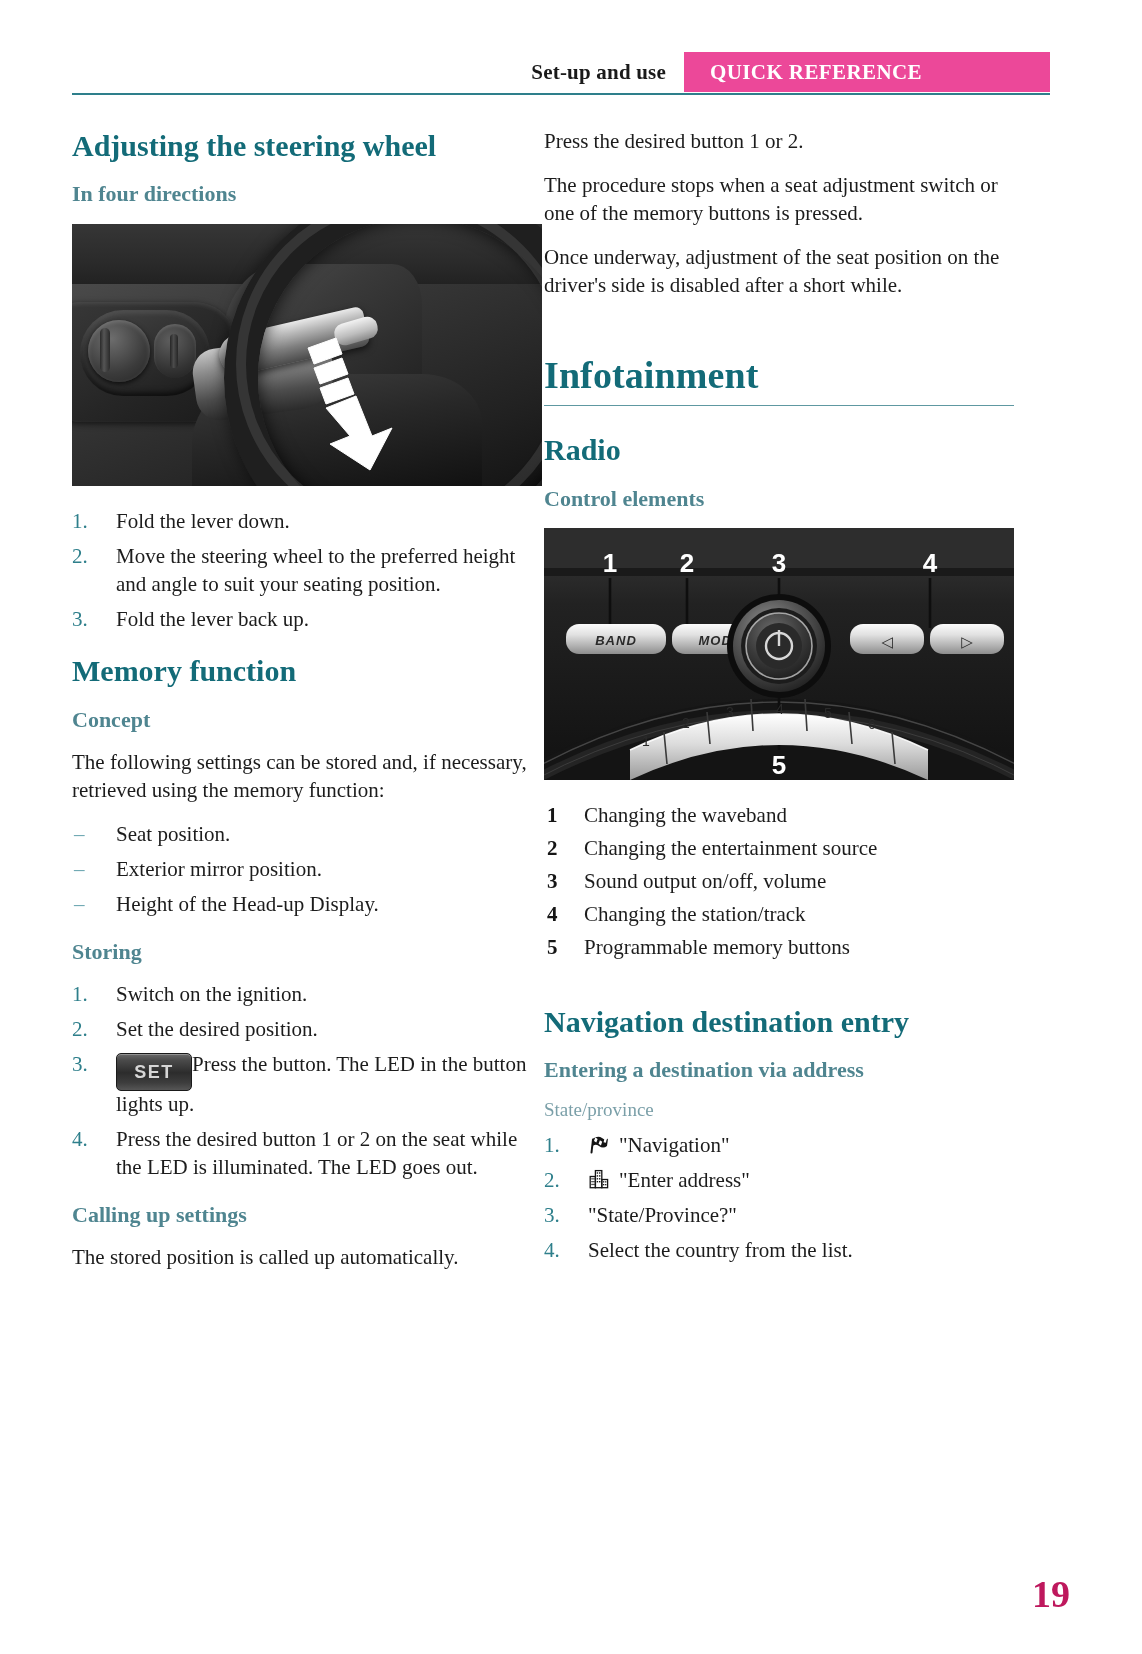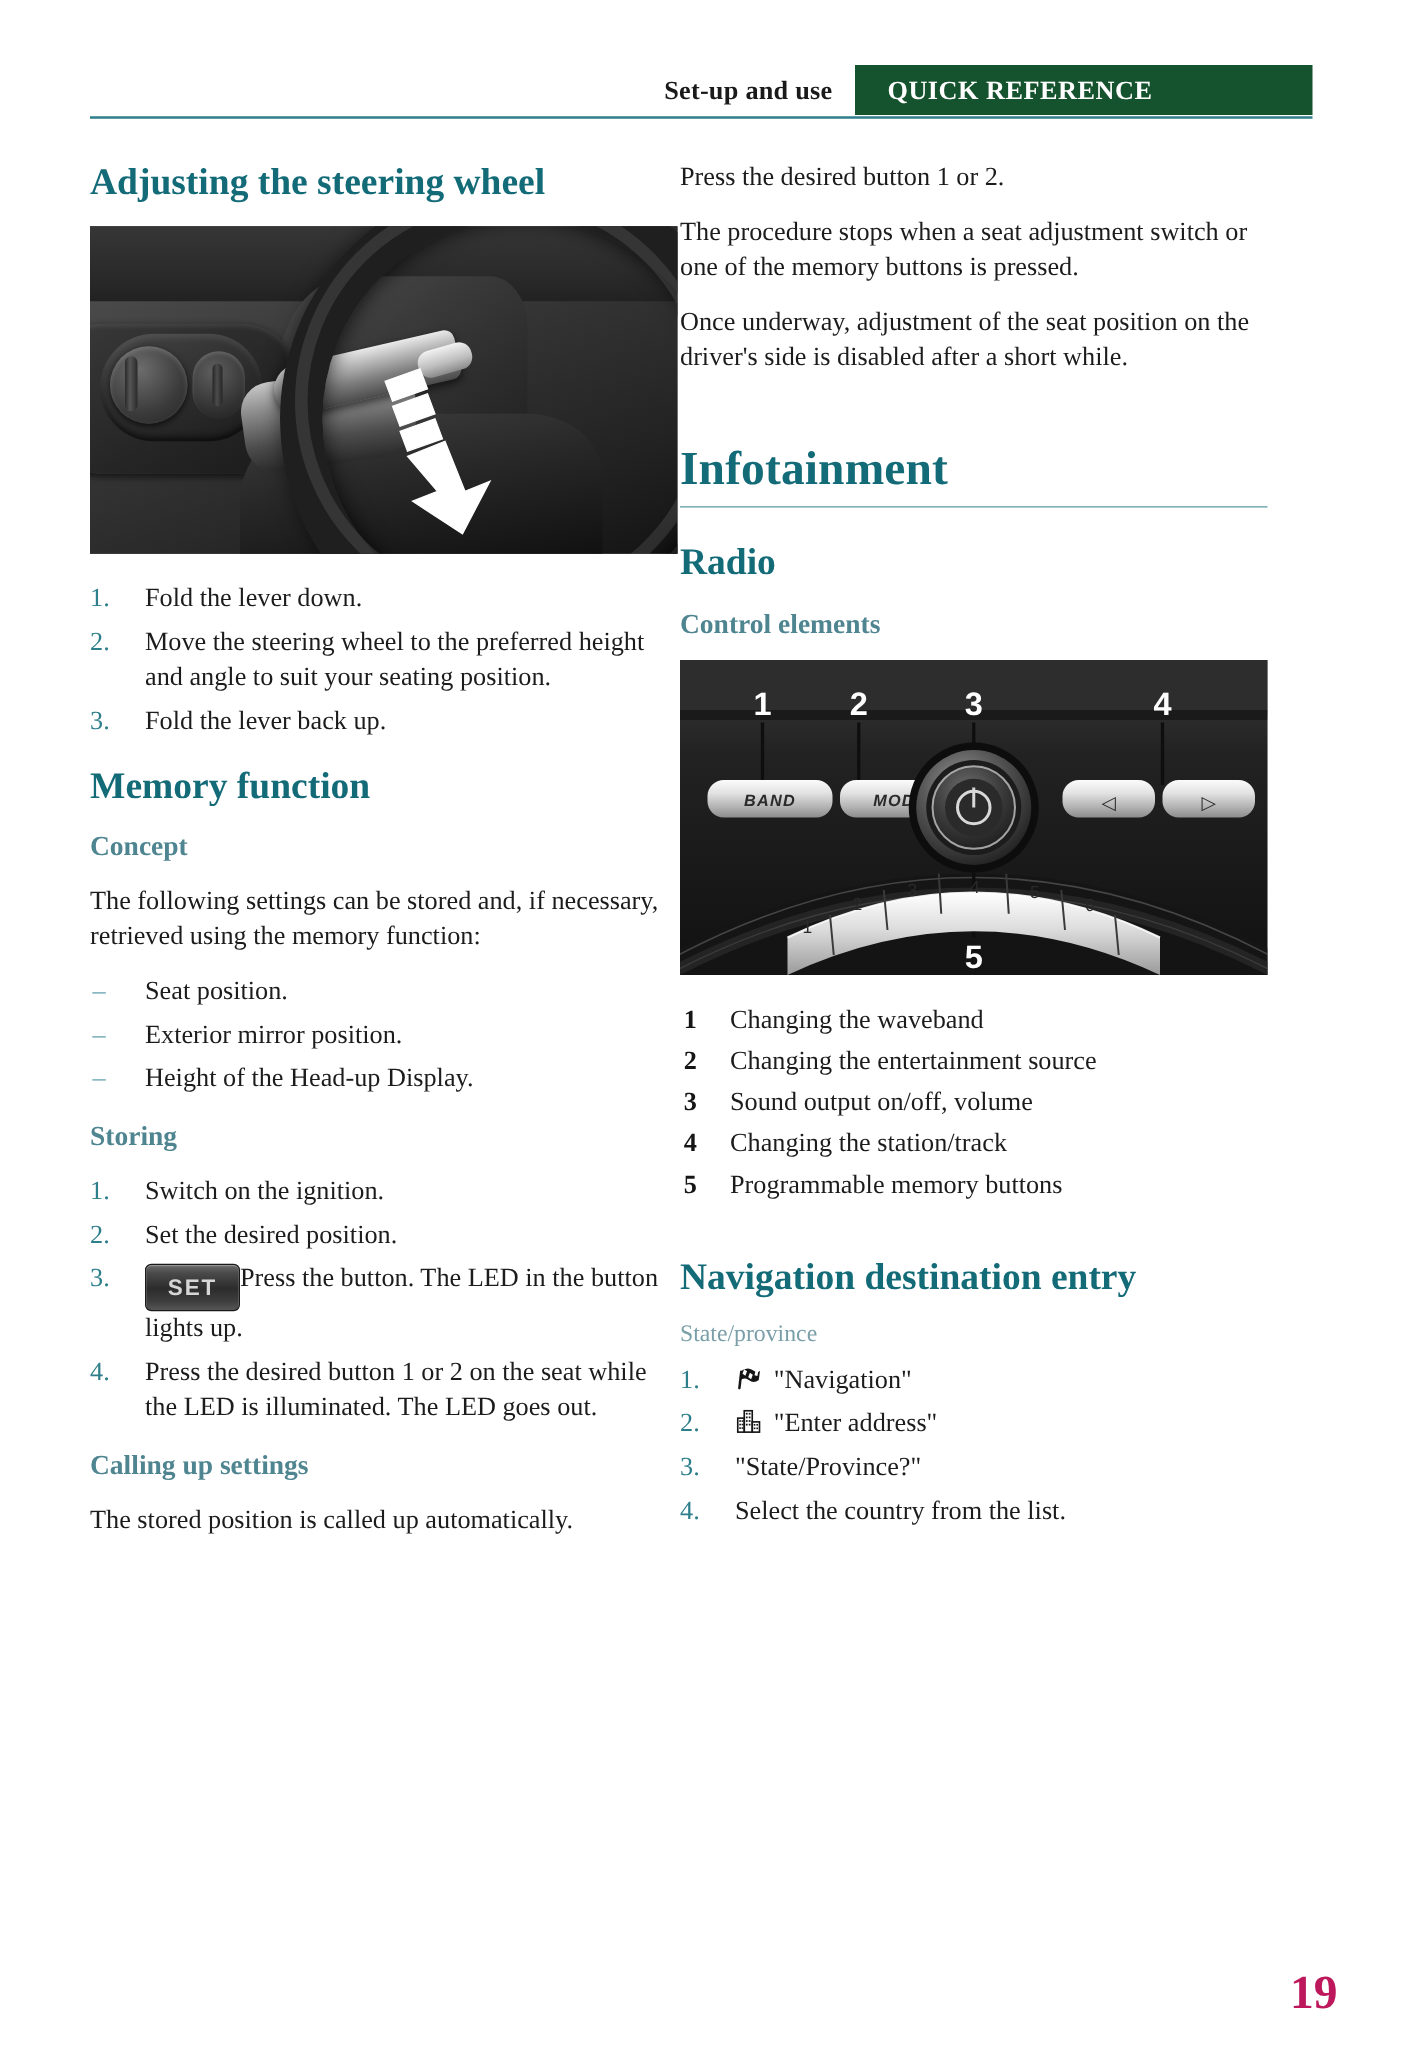--- a/index.html
+++ b/index.html
@@ -42,21 +42,21 @@
     font-size: 21px;
     letter-spacing: 0.2px;
     color: #1a1a1a;
   }
   .header-chapter {
     display: flex;
     align-items: center;
     justify-content: flex-start;
     padding-left: 26px;
     width: 340px;
-    background: #14532d;
+    background: #ec4899;
     color: #ffffff;
     font-weight: bold;
     font-size: 21px;
     letter-spacing: 0.4px;
   }
   .header-rule {
     position: absolute;
     left: 72px;
     top: 93px;
     width: 978px;
@@ -311,20 +311,21 @@
   <div class="header-inner">
     <div class="header-section">Set-up and use</div>
     <div class="header-chapter">QUICK REFERENCE</div>
   </div>
   <div class="header-rule"></div>
 </div>
 
 <div class="col col-left">
 
   <h2 class="h2">Adjusting the steering wheel</h2>
+  <h3 class="h3">In four directions</h3>
 
   <div class="fig-steering">
     <div class="fs-dashtop"></div>
     <div class="fs-dashbody"></div>
     <div class="fs-column"></div>
     <div class="fs-panel"></div>
     <div class="fs-switch-outer"></div>
     <div class="fs-knob"></div>
     <div class="fs-knob-slot"></div>
     <div class="fs-knob2"></div>
@@ -540,20 +541,21 @@
     </li>
     <li>
       <span class="marker">5</span>
       <span>Programmable memory buttons</span>
     </li>
   </ol>
 
   <div style="height:22px"></div>
 
   <h2 class="h2">Navigation destination entry</h2>
+  <h3 class="h3">Entering a destination via address</h3>
   <h4 class="h4">State/province</h4>
 
   <ol class="numlist">
     <li>
       <span class="marker">1.</span>
       <span class="nav-icon">
         <svg width="22" height="22" viewBox="0 0 22 22">
           <g>
             <path d="M3.5 19.5 L5 6.5" stroke="#151515" stroke-width="2" stroke-linecap="round" fill="none"></path>
             <path d="M4.5 6 Q 10 2 14 5 Q 18 8 20 5.5 L 19 13 Q 15 16 11 13 Q 7 10.5 4 13.5 Z" fill="#151515"></path>

